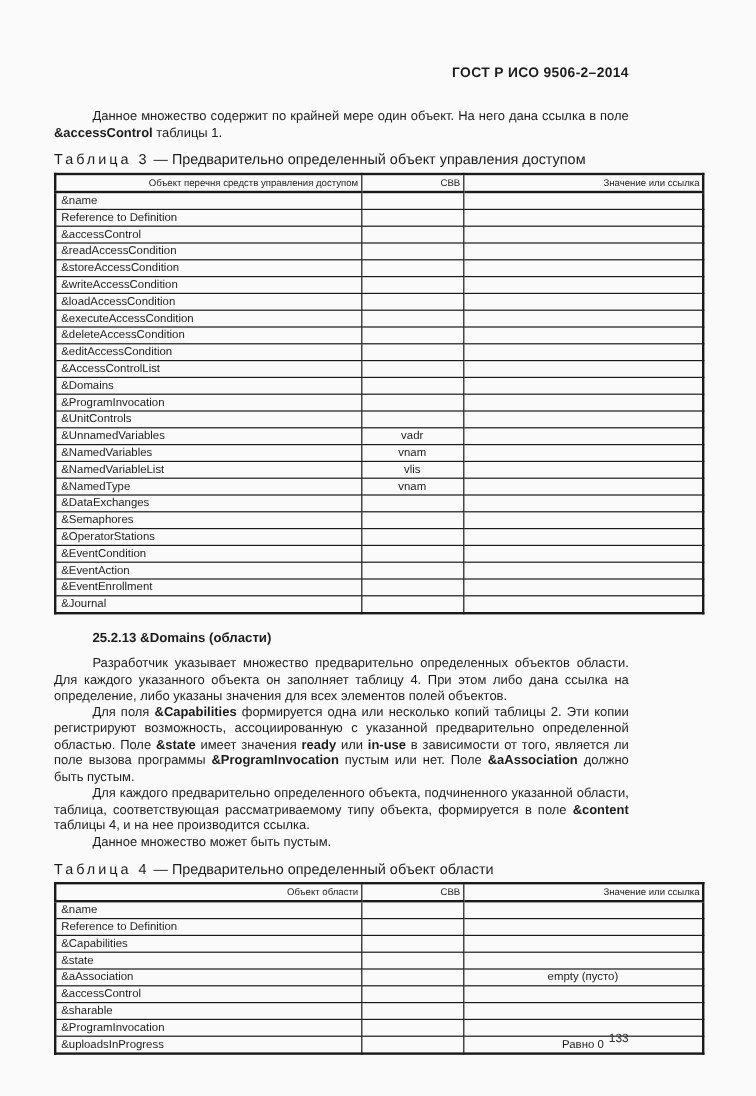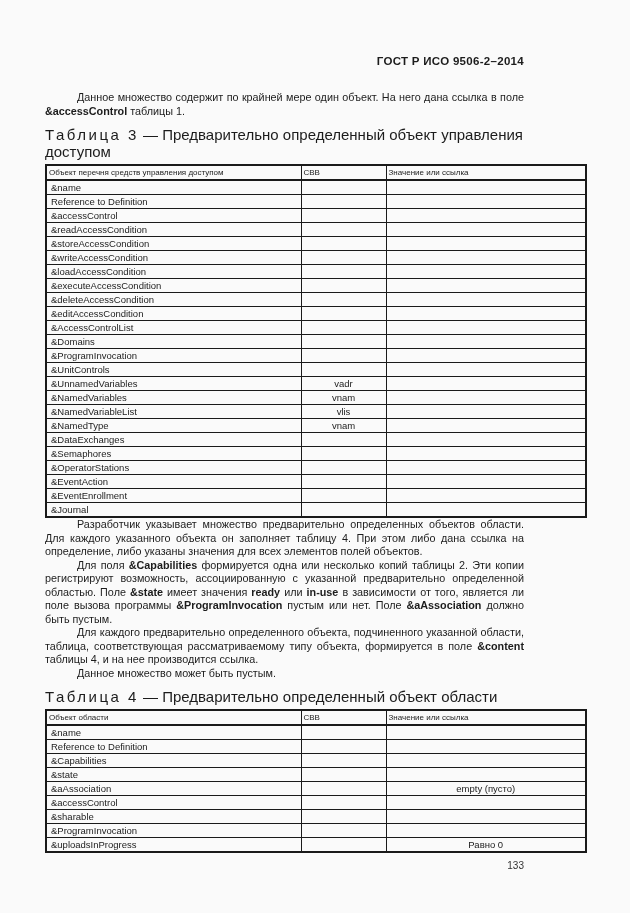--- a/index.html
+++ b/index.html
@@ -24,38 +24,38 @@
     margin-bottom: 24px;
   }
   .para {
     font-size: 10.8px;
     line-height: 13.5px;
     text-align: justify;
     text-indent: 32px;
   }
   .b { font-weight: bold; }
   .caption {
-    font-size: 15px;
+    font-size: 12px;
     margin-top: 8px;
     margin-bottom: 4px;
   }
   .cap-label { letter-spacing: 2.5px; }
   table.dtable {
     width: 540px;
     border-collapse: collapse;
     table-layout: fixed;
     border: 2px solid #1a1a1a;
   }
   table.dtable col.c1 { width: 255px; }
   table.dtable col.c2 { width: 85px; }
   table.dtable col.c3 { width: 200px; }
   table.dtable th {
     font-size: 8px;
     font-weight: normal;
-    text-align: left;
+    text-align: right;
     border: 1px solid #1a1a1a;
     border-bottom: 2px solid #1a1a1a;
     padding: 2px 2px;
     height: 13px;
   }
   table.dtable td {
     font-size: 9.5px;
     border: 1px solid #1a1a1a;
     padding: 1px 4px;
     height: 12.5px;
@@ -206,37 +206,43 @@
           <td>&amp;Semaphores</td>
           <td class="ctr"></td>
           <td class="ctr"></td>
         </tr>
         <tr>
           <td>&amp;OperatorStations</td>
           <td class="ctr"></td>
           <td class="ctr"></td>
         </tr>
         <tr>
+          <td>&amp;EventCondition</td>
+          <td class="ctr"></td>
+          <td class="ctr"></td>
+        </tr>
+        <tr>
           <td>&amp;EventAction</td>
           <td class="ctr"></td>
           <td class="ctr"></td>
         </tr>
         <tr>
           <td>&amp;EventEnrollment</td>
           <td class="ctr"></td>
           <td class="ctr"></td>
         </tr>
         <tr>
           <td>&amp;Journal</td>
           <td class="ctr"></td>
           <td class="ctr"></td>
         </tr>
       </tbody>
   </table>
 
+  <h3 class="sec-heading">25.2.13 &amp;Domains (области)</h3>
 
   <p class="para"><span>Разработчик указывает множество предварительно определенных объектов области. Для каждого указанного объекта он заполняет таблицу 4. При этом либо дана ссылка на определение, либо указаны значения для всех элементов полей объектов.</span></p>
   <p class="para"><span>Для поля </span><span class="b">&amp;Capabilities</span><span> формируется одна или несколько копий таблицы 2. Эти копии регистрируют возможность, ассоциированную с указанной предварительно определенной областью. Поле </span><span class="b">&amp;state</span><span> имеет значения </span><span class="b">ready</span><span> или </span><span class="b">in-use</span><span> в зависимости от того, является ли поле вызова программы </span><span class="b">&amp;ProgramInvocation</span><span> пустым или нет. Поле </span><span class="b">&amp;aAssociation</span><span> должно быть пустым.</span></p>
   <p class="para"><span>Для каждого предварительно определенного объекта, подчиненного указанной области, таблица, соответствующая рассматриваемому типу объекта, формируется в поле </span><span class="b">&amp;content</span><span> таблицы 4, и на нее производится ссылка.</span></p>
   <p class="para"><span>Данное множество может быть пустым.</span></p>
 
   <div class="caption">
     <span class="cap-label">Таблица 4</span>
     <span>— Предварительно определенный объект области</span>
   </div>

